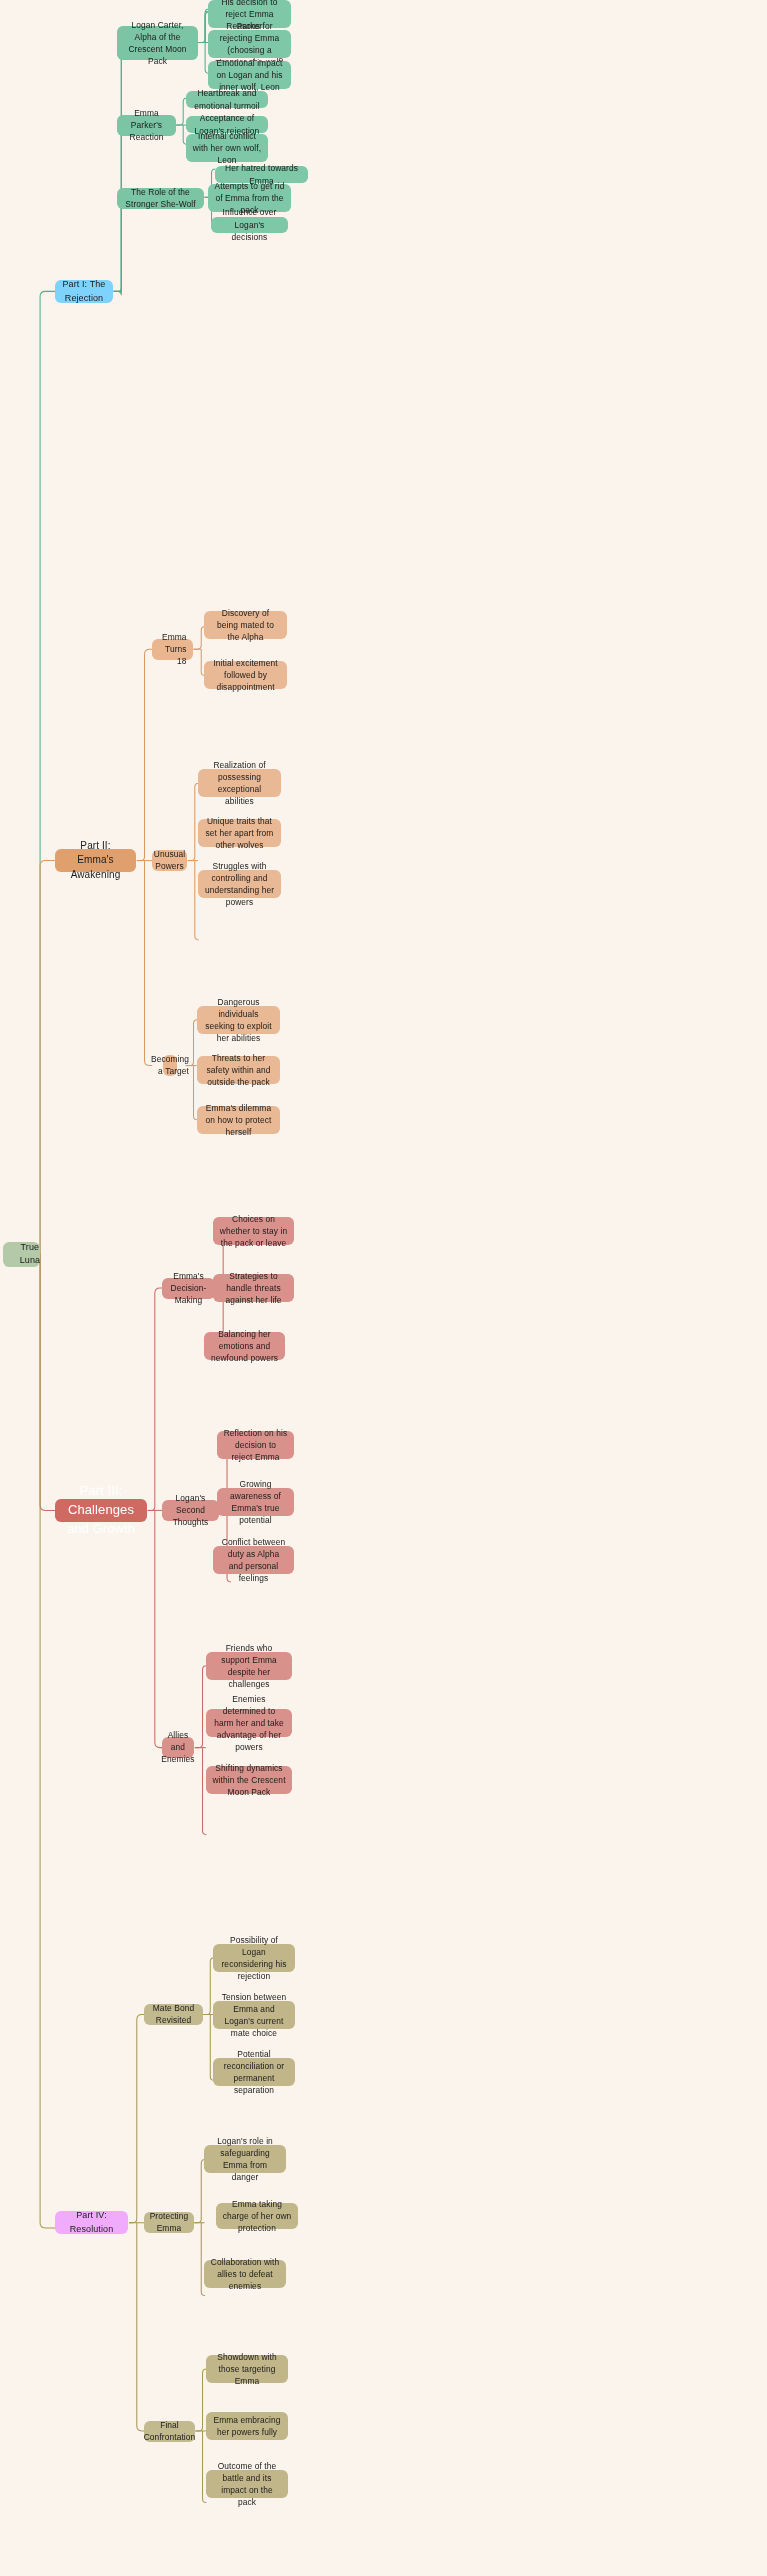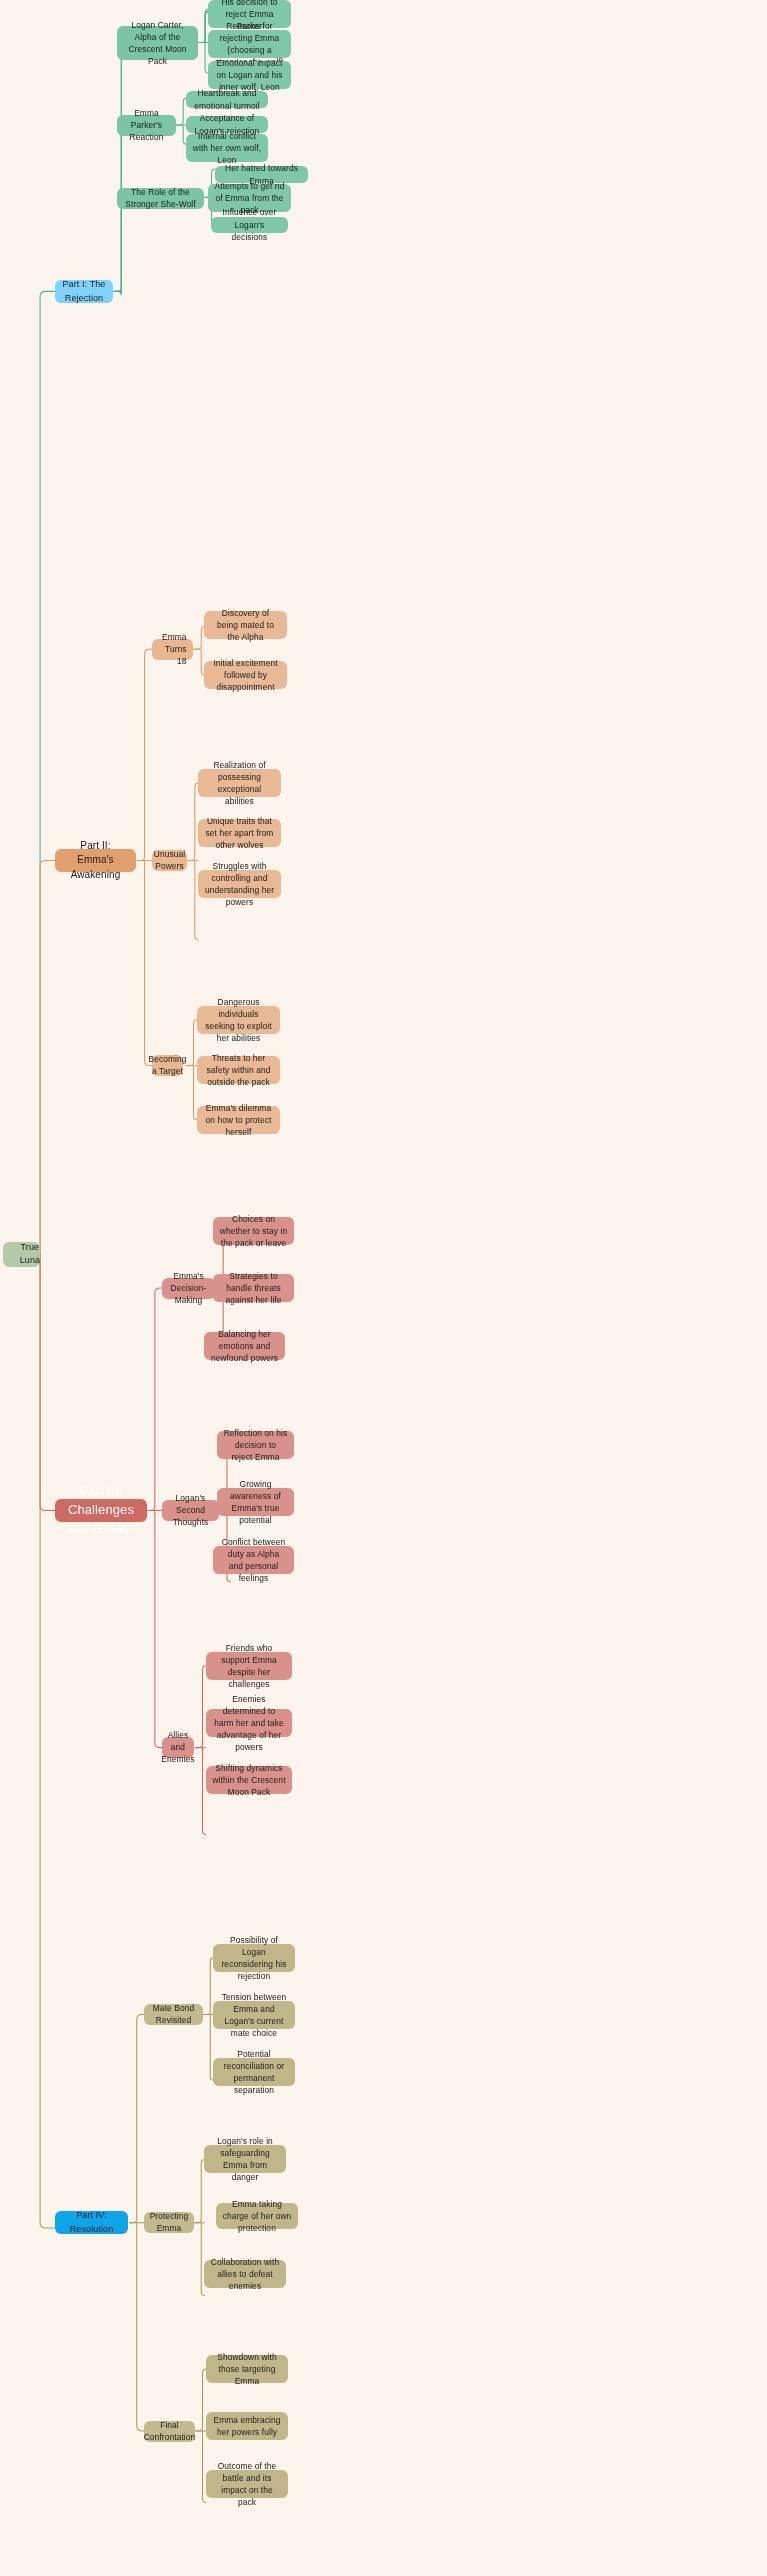--- a/index.html
+++ b/index.html
@@ -47,21 +47,21 @@
   .n-g3       { background: #7ec7a7; }
   
   .n-p2       { background: #e0a06e; font-size: 10px; }
   .n-o2       { background: #eab68f; }
   .n-o3       { background: #e9b894; }
   
   .n-p3       { background: #cf6a63; color:#ffffff; font-size: 13px; }
   .n-r2       { background: #d9918b; }
   .n-r3       { background: #d9918b; }
   
-  .n-p4       { background: #0ea5e9; font-size: 9px; }
+  .n-p4       { background: #f0abfc; font-size: 9px; }
   .n-k2       { background: #c3b98f; }
   .n-k3       { background: #c1b68a; }
 </style>
 </head>
 <body>
 
 <div id="canvas">
 
   <svg id="links" viewBox="0 0 1191 3996">
     <g fill="none" stroke-width="1.6">
@@ -212,21 +212,21 @@
   <div class="node n-o3" style="left:198px; top:769px; width:83px; height:28px;">
     <span>Realization of possessing exceptional abilities</span>
   </div>
   <div class="node n-o3" style="left:198px; top:819px; width:83px; height:28px;">
     <span>Unique traits that set her apart from other wolves</span>
   </div>
   <div class="node n-o3" style="left:198px; top:870px; width:83px; height:28px;">
     <span>Struggles with controlling and understanding her powers</span>
   </div>
 
-  <div class="node n-o2" style="left:152px; top:1055px; width:31px; height:20.6px;">
+  <div class="node n-o2" style="left:163px; top:1055px; width:14px; height:20.6px;text-align:right;">
     <span>Becoming a Target</span>
   </div>
   <div class="node n-o3" style="left:197px; top:1006px; width:83px; height:28px;">
     <span>Dangerous individuals seeking to exploit her abilities</span>
   </div>
   <div class="node n-o3" style="left:197px; top:1056px; width:83px; height:28px;">
     <span>Threats to her safety within and outside the pack</span>
   </div>
   <div class="node n-o3" style="left:197px; top:1106px; width:83px; height:28px;">
     <span>Emma's dilemma on how to protect herself</span>

